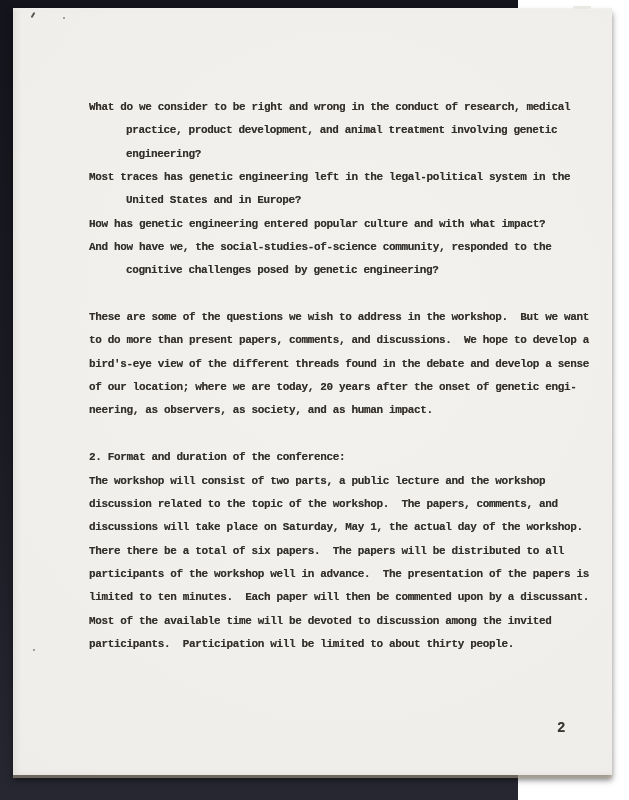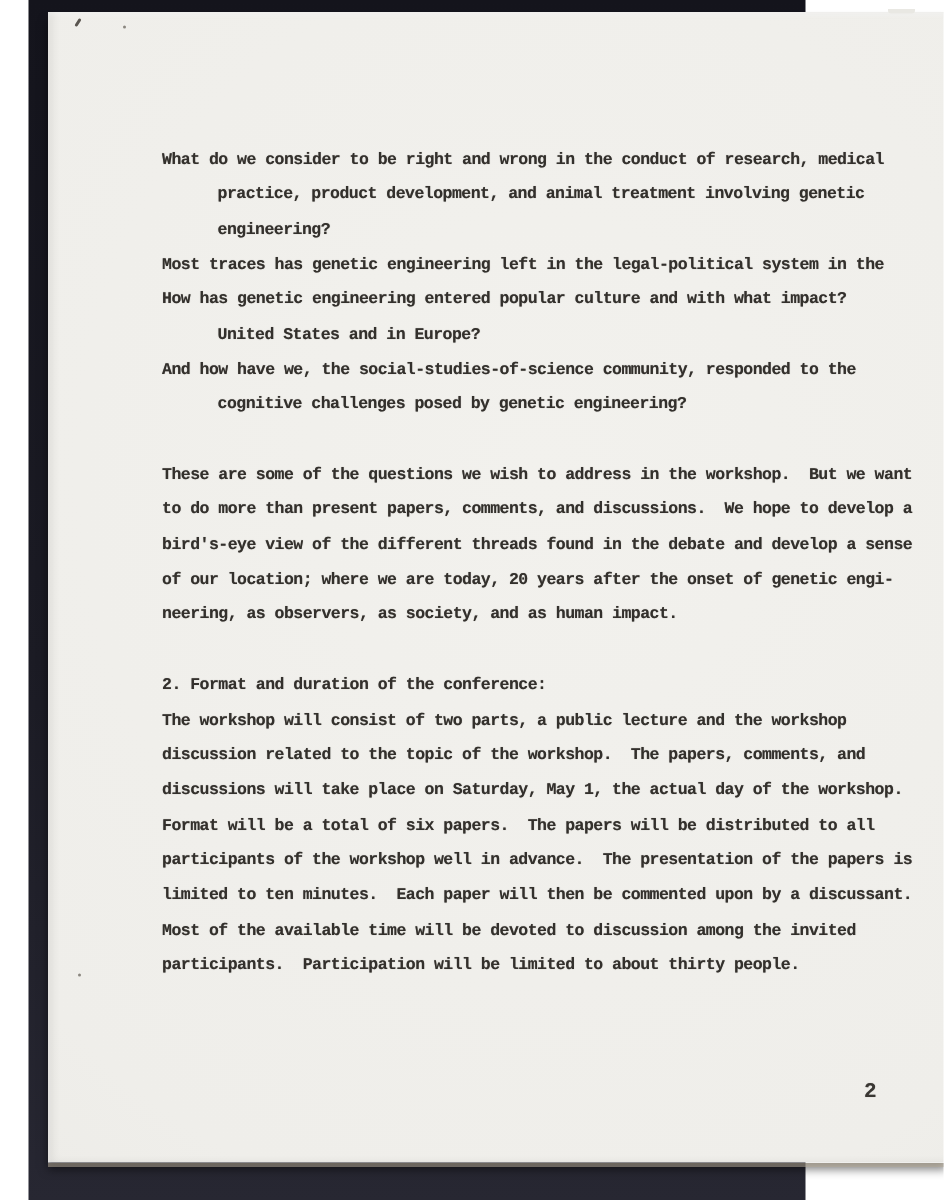--- a/index.html
+++ b/index.html
@@ -8,21 +8,20 @@
     width: 629px;
     height: 800px;
     overflow: hidden;
     font-family: "Liberation Mono", "DejaVu Sans Mono", monospace;
   }
   .scan-bg {
     position: relative;
     width: 518px;
     height: 800px;
     background: linear-gradient(180deg, #14141c 0%, #1b1b24 55%, #272732 100%);
-    margin-left: 19px;
   }
   .paper {
     position: absolute;
     left: 13px;
     top: 8px;
     width: 599px;
     height: 767px;
     background:
       radial-gradient(ellipse 140% 120% at 55% 40%, #f2f1ed 0%, #efeeea 55%, #e7e6e1 100%);
     box-shadow:
@@ -94,34 +93,34 @@
     <span class="ink-mark mark-tick"></span>
     <span class="ink-mark mark-dot-top"></span>
     <span class="ink-mark mark-dot-left"></span>
     <span class="paper-top-notch"></span>
 
     <div class="textblock">
       <div class="ln">What do we consider to be right and wrong in the conduct of research, medical</div>
       <div class="ln ind">practice, product development, and animal treatment involving genetic</div>
       <div class="ln ind">engineering?</div>
       <div class="ln">Most traces has genetic engineering left in the legal-political system in the</div>
+      <div class="ln ind">United States and in Europe?</div>
       <div class="ln">How has genetic engineering entered popular culture and with what impact?</div>
-      <div class="ln ind">United States and in Europe?</div>
       <div class="ln">And how have we, the social-studies-of-science community, responded to the</div>
       <div class="ln ind">cognitive challenges posed by genetic engineering?</div>
       <div class="ln gap">These are some of the questions we wish to address in the workshop.  But we want</div>
       <div class="ln">to do more than present papers, comments, and discussions.  We hope to develop a</div>
       <div class="ln">bird's-eye view of the different threads found in the debate and develop a sense</div>
       <div class="ln">of our location; where we are today, 20 years after the onset of genetic engi-</div>
       <div class="ln">neering, as observers, as society, and as human impact.</div>
       <div class="ln gap">2. Format and duration of the conference:</div>
       <div class="ln">The workshop will consist of two parts, a public lecture and the workshop</div>
       <div class="ln">discussion related to the topic of the workshop.  The papers, comments, and</div>
       <div class="ln">discussions will take place on Saturday, May 1, the actual day of the workshop.</div>
-      <div class="ln">Format will be a total of six papers.  The papers will be distributed to all</div>
+      <div class="ln">There there be a total of six papers.  The papers will be distributed to all</div>
       <div class="ln">participants of the workshop well in advance.  The presentation of the papers is</div>
       <div class="ln">limited to ten minutes.  Each paper will then be commented upon by a discussant.</div>
       <div class="ln">Most of the available time will be devoted to discussion among the invited</div>
       <div class="ln">participants.  Participation will be limited to about thirty people.</div>
     </div>
 
     <div class="page-number">2</div>
   </div>
 </div>
 

